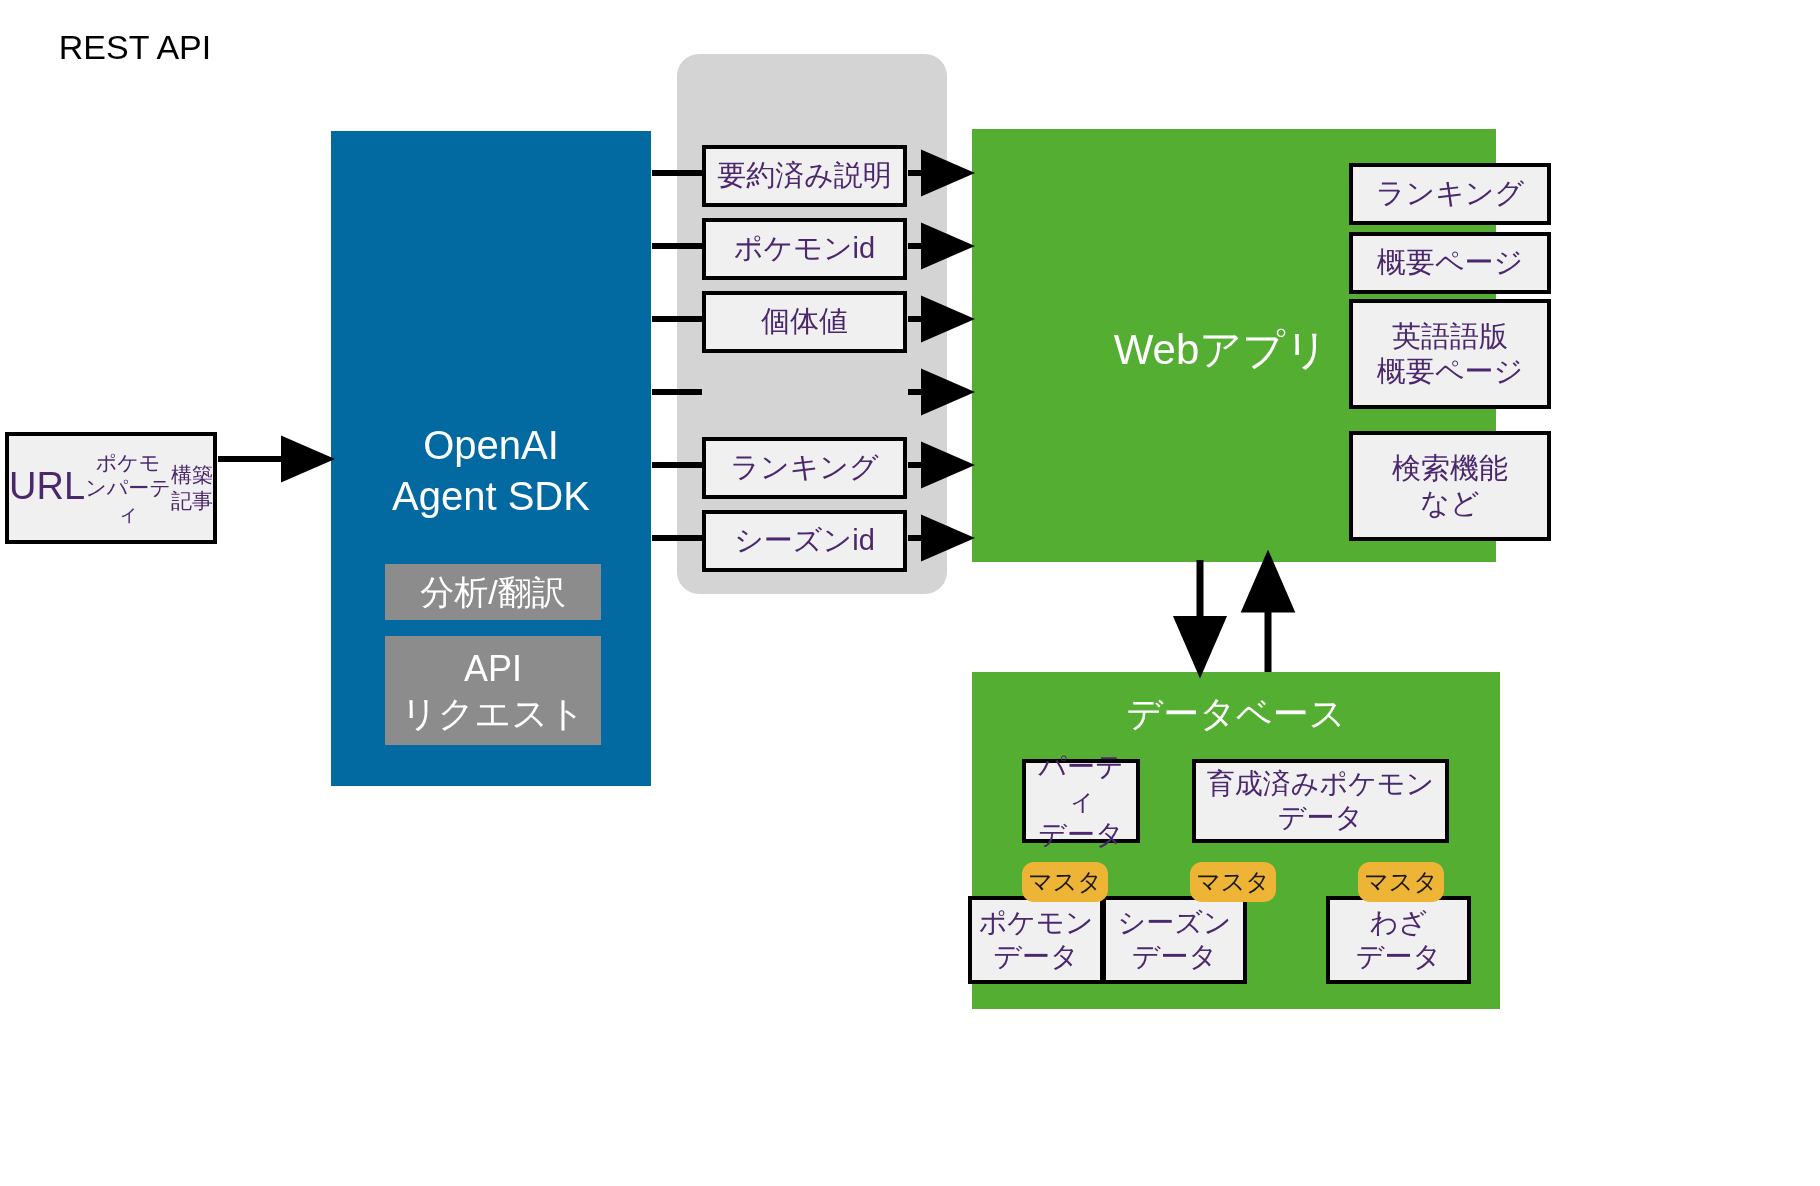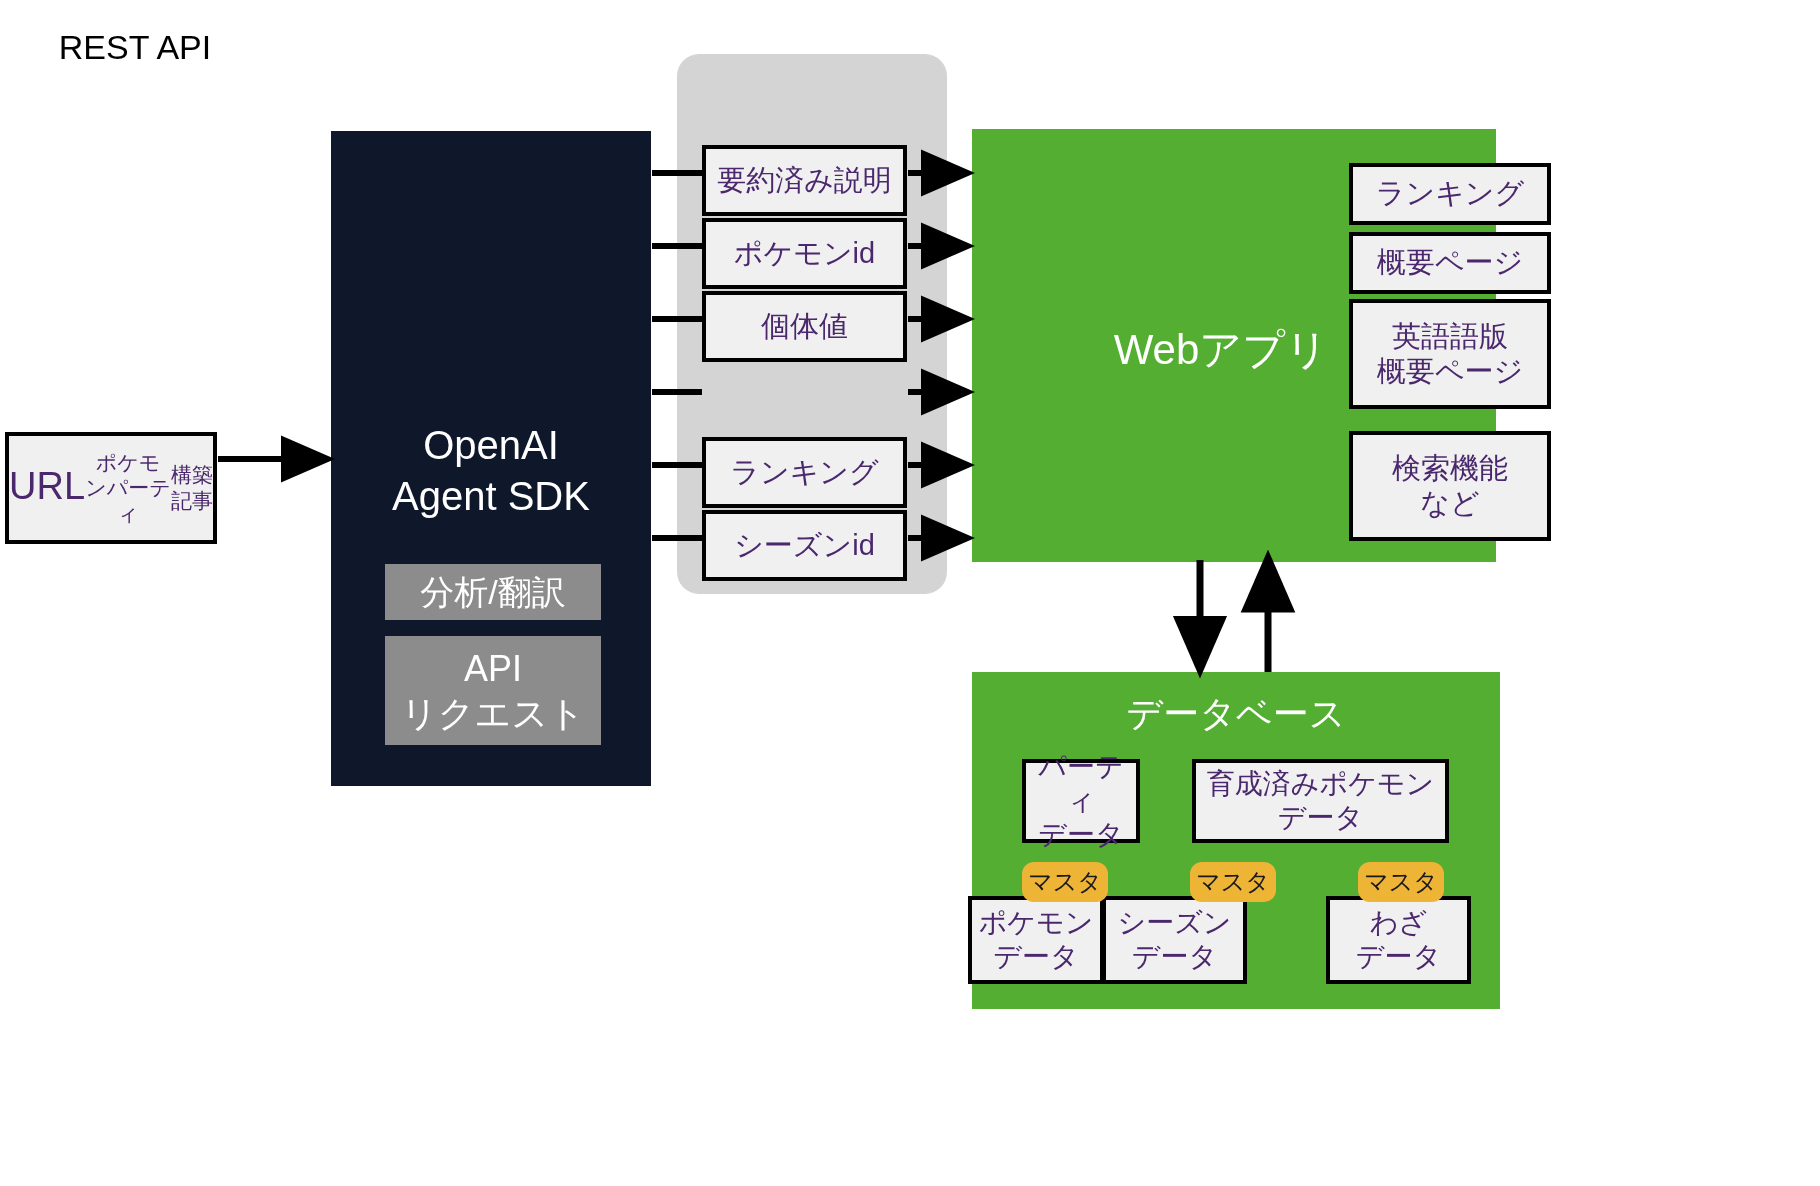--- a/index.html
+++ b/index.html
@@ -56,21 +56,21 @@
     line-height: 1.22;
   }
 
   
   .blue-panel {
     position: absolute;
     left: 331px;
     top: 131px;
     width: 320px;
     height: 655px;
-    background: #0f172a;
+    background: #0369a1;
   }
   .blue-title {
     position: absolute;
     left: 0;
     top: 289px;
     width: 320px;
     text-align: center;
     color: #ffffff;
     font-size: 40px;
     line-height: 1.28;
@@ -120,21 +120,21 @@
     font-size: 34px;
     color: #000000;
     margin-top: 12px;
   }
 
   
   .rest-item {
     position: absolute;
     left: 702px;
     width: 205px;
-    height: 71px;
+    height: 62px;
     font-size: 29px;
   }
 
   
   .green-panel {
     position: absolute;
     background: #54ae32;
   }
   .webapp {
     left: 972px;

